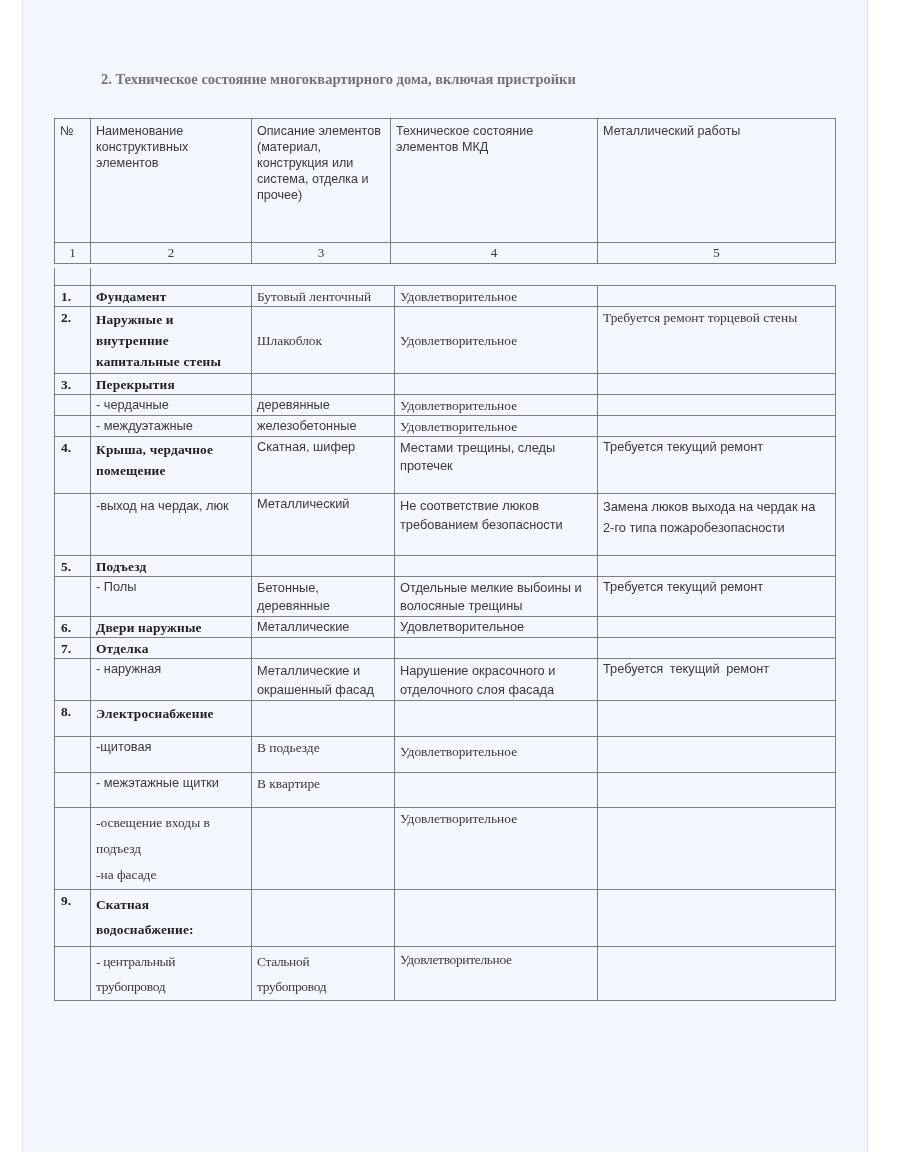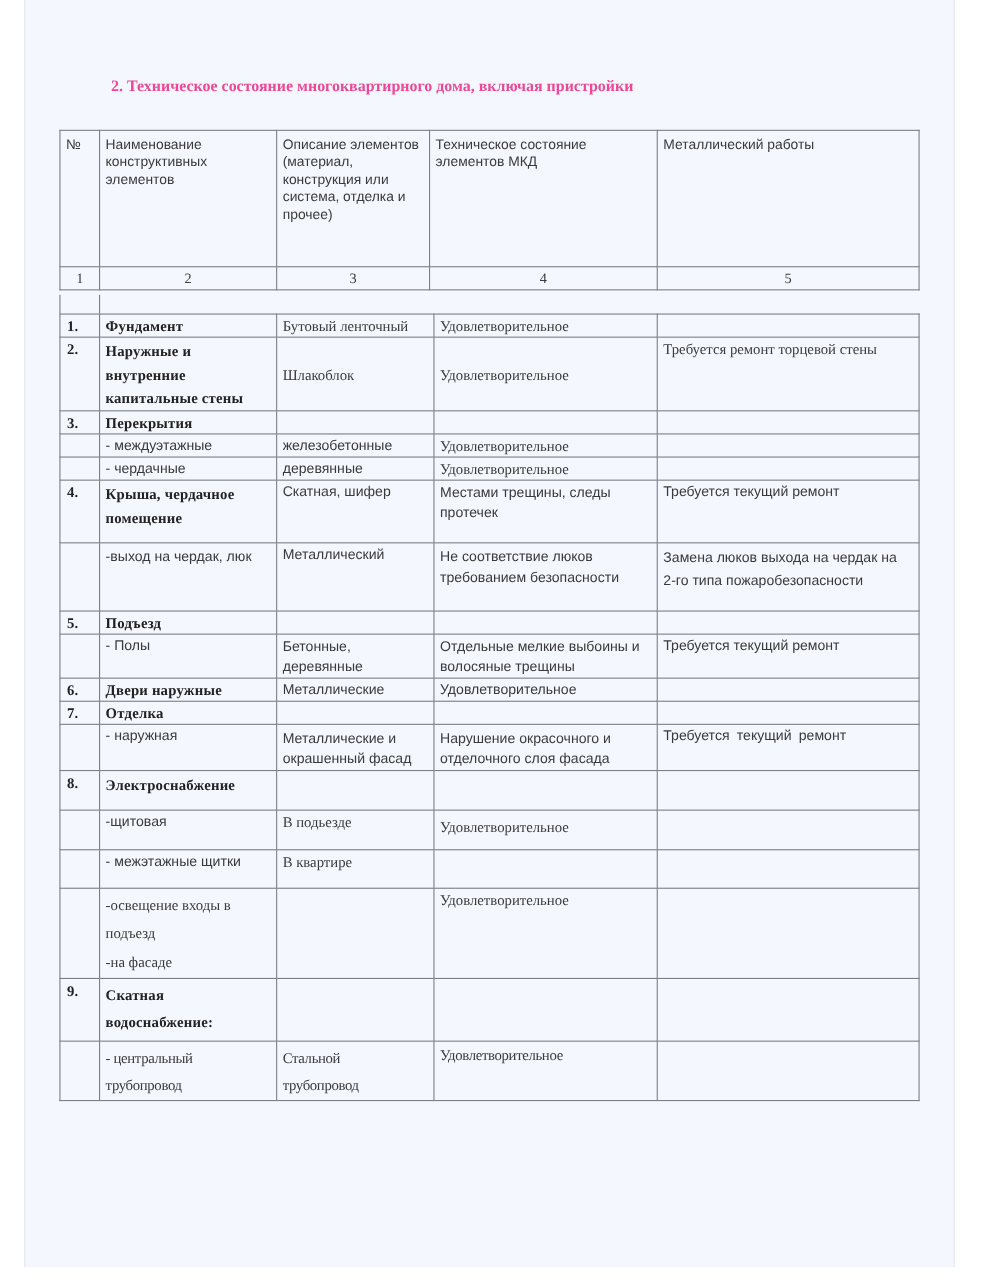--- a/index.html
+++ b/index.html
@@ -17,21 +17,21 @@
     width: 844px; height: 1152px;
     background: #f4f7fd;
     border-left: 1px solid #e3e6ee;
     border-right: 1px solid #e6e9f1;
   }
   .title {
     position: absolute;
     left: 101px; top: 71px;
     font-size: 14.5px;
     font-weight: bold;
-    color: #ec4899;
+    color: #737373;
     white-space: nowrap;
     font-family: Liberation Serif, serif;
   }
   table.grid {
     position: absolute;
     border-collapse: collapse;
     table-layout: fixed;
     font-size: 13.4px;
     line-height: 17px;
   }
@@ -123,30 +123,30 @@
   <tr style="height:20px">
     <td class="num">3.</td>
     <td class="name-bold">Перекрытия</td>
     <td></td>
     <td></td>
     <td></td>
   </tr>
 
   <tr style="height:20px">
     <td class="num"></td>
+    <td class="sans">- чердачные</td>
+    <td class="sans">деревянные</td>
+    <td>Удовлетворительное</td>
+    <td></td>
+  </tr>
+
+  <tr style="height:20px">
+    <td class="num"></td>
     <td class="sans">- междуэтажные</td>
     <td class="sans">железобетонные</td>
-    <td>Удовлетворительное</td>
-    <td></td>
-  </tr>
-
-  <tr style="height:20px">
-    <td class="num"></td>
-    <td class="sans">- чердачные</td>
-    <td class="sans">деревянные</td>
     <td>Удовлетворительное</td>
     <td></td>
   </tr>
 
   <tr style="height:57px">
     <td class="num">4.</td>
     <td class="name-bold tall">Крыша, чердачное помещение</td>
     <td class="sans">Скатная, шифер</td>
     <td class="sans" style="line-height:18px">Местами трещины, следы протечек</td>
     <td class="sans">Требуется текущий ремонт</td>

